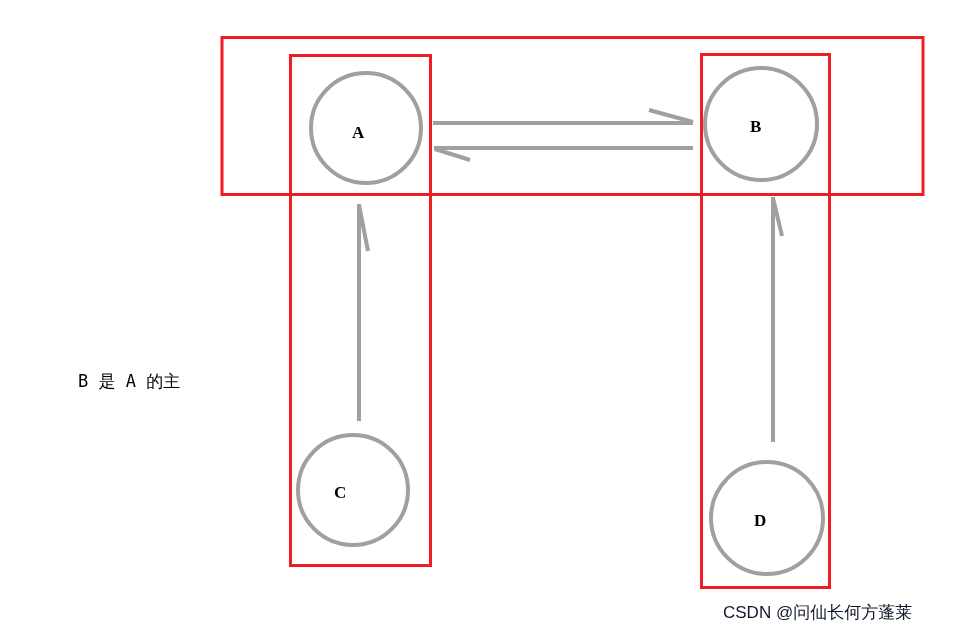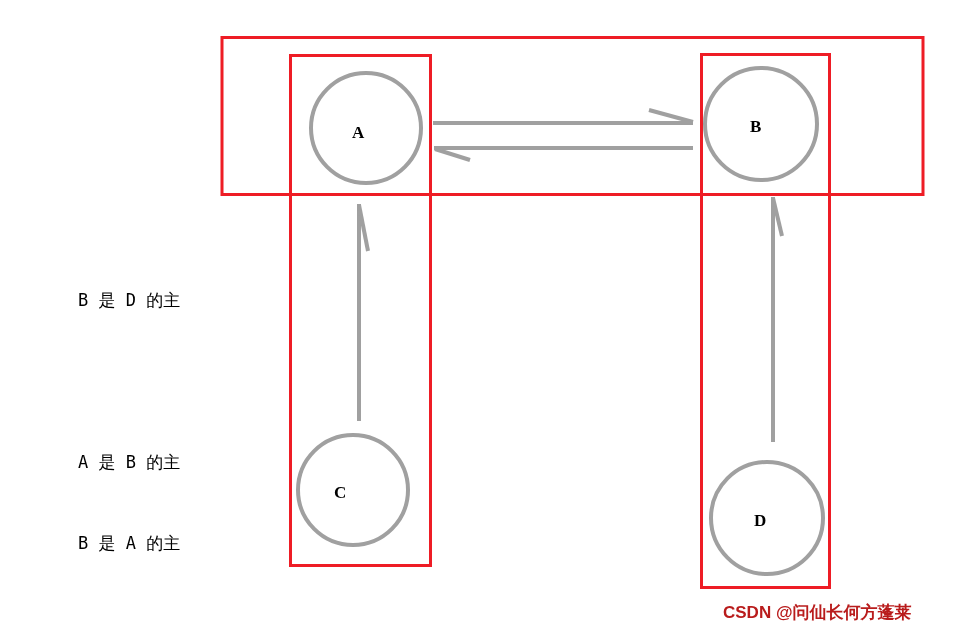--- a/index.html
+++ b/index.html
@@ -4,21 +4,21 @@
   <style>
     html, body { margin: 0; padding: 0; background: #ffffff; }
     body { width: 973px; height: 633px; position: relative; overflow: hidden;
            font-family: "DejaVu Serif", "Liberation Serif", serif; }
     #diagram { position: absolute; left: 0; top: 0; width: 973px; height: 633px; }
     .node-label { font-family: "Liberation Serif", "DejaVu Serif", serif; font-weight: bold; font-size: 17px; fill: #000; }
     .legend { position: absolute; left: 78px; top: 233px; font-family: "DejaVu Sans Mono", "Liberation Mono", monospace;
               font-size: 17px; line-height: 27px; color: #000; white-space: pre; }
     .legend .gap { height: 27px; }
     .watermark { position: absolute; left: 723px; top: 601px; font-family: "Liberation Sans", "DejaVu Sans", sans-serif;
-                 font-size: 17px; color: #b91c1c; white-space: nowrap; font-weight: bold; }
+                 font-size: 17px; color: #0f172a; white-space: nowrap; }
   </style>
 </head>
 <body>
 
 <svg id="diagram" width="973" height="633" viewBox="0 0 973 633" xmlns="http://www.w3.org/2000/svg">
 
   <rect x="222" y="37.5" width="701" height="157" fill="none" stroke="#ee1c25" stroke-width="3"></rect>
   <rect x="290.5" y="55.5" width="140" height="510" fill="none" stroke="#ee1c25" stroke-width="3"></rect>
   <rect x="701.5" y="54.5" width="128" height="533" fill="none" stroke="#ee1c25" stroke-width="3"></rect>
 
@@ -51,19 +51,17 @@
     <line x1="359" y1="421" x2="359" y2="204"></line>
     <line x1="359" y1="205" x2="368" y2="251"></line>
   </g>
   <g stroke="#a0a0a0" stroke-width="4" fill="none" stroke-linecap="butt">
     <line x1="773" y1="442" x2="773" y2="197"></line>
     <line x1="773" y1="198" x2="782" y2="236"></line>
   </g>
 </svg>
 
 <div class="legend">
-  <div>B 是 D 的主</div>
   <div class="gap"></div>
-  <div>A 是 B 的主</div>
   <div>B 是 A 的主</div>
 </div>
 
 <div class="watermark">CSDN @问仙长何方蓬莱</div>
 
 </body></html>

